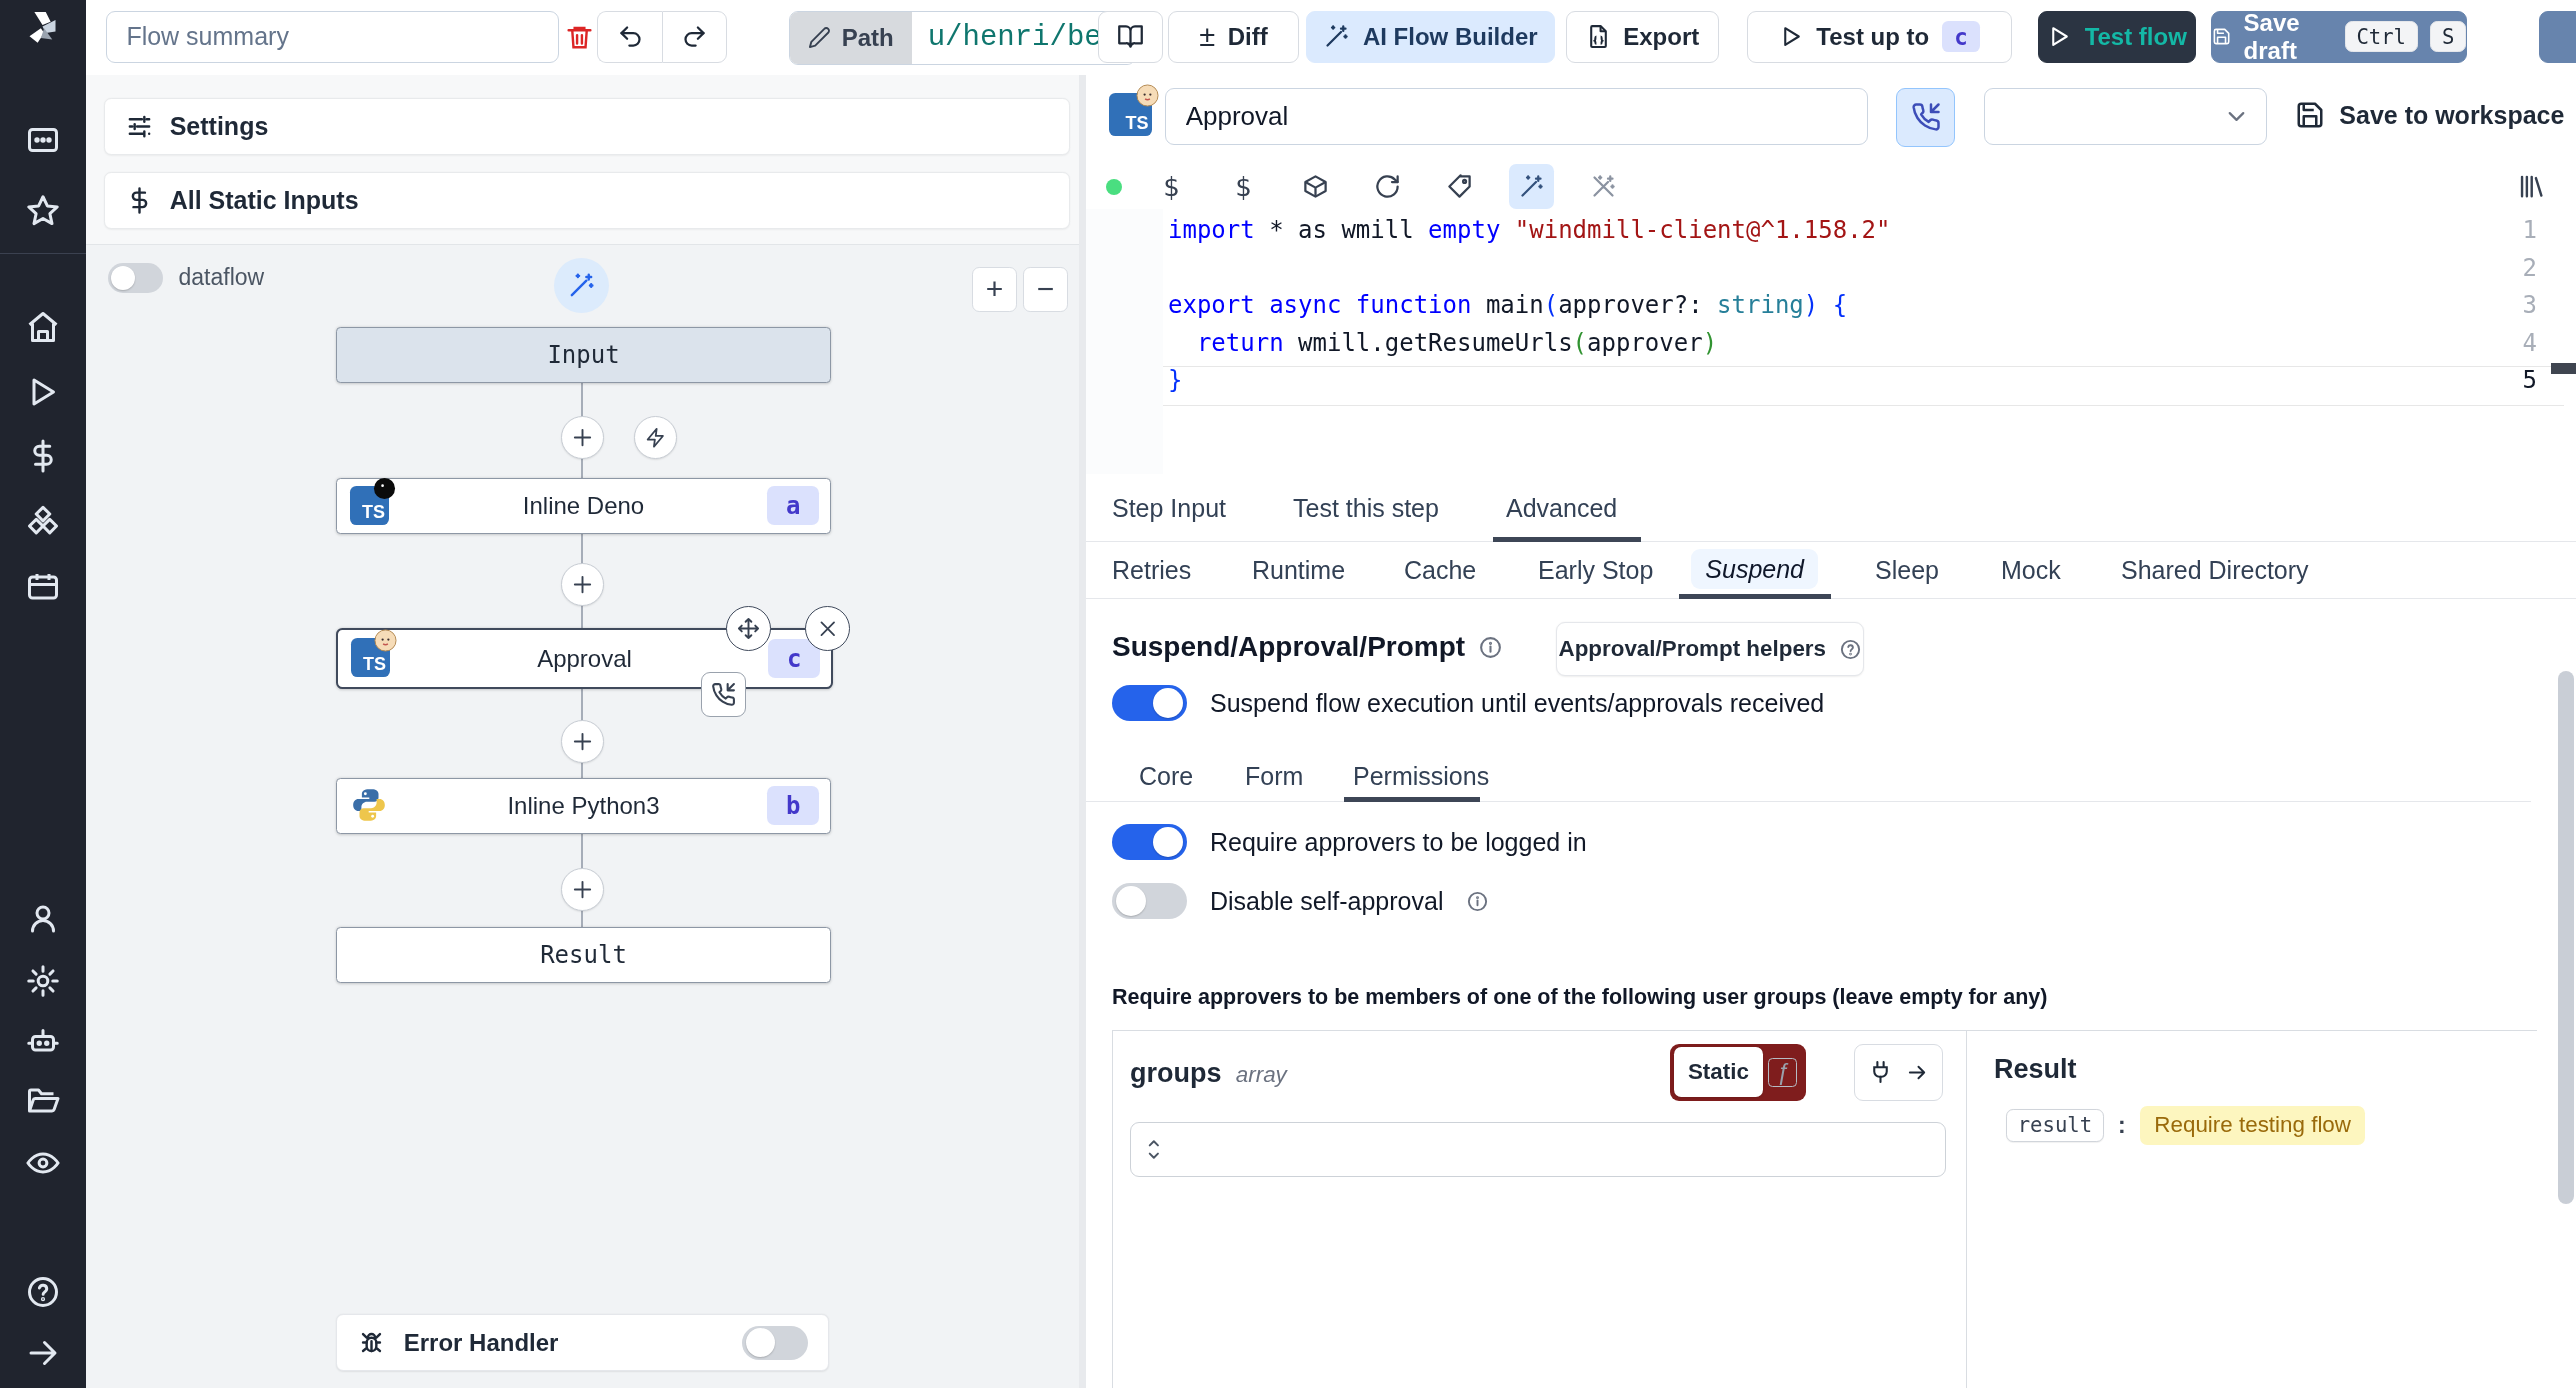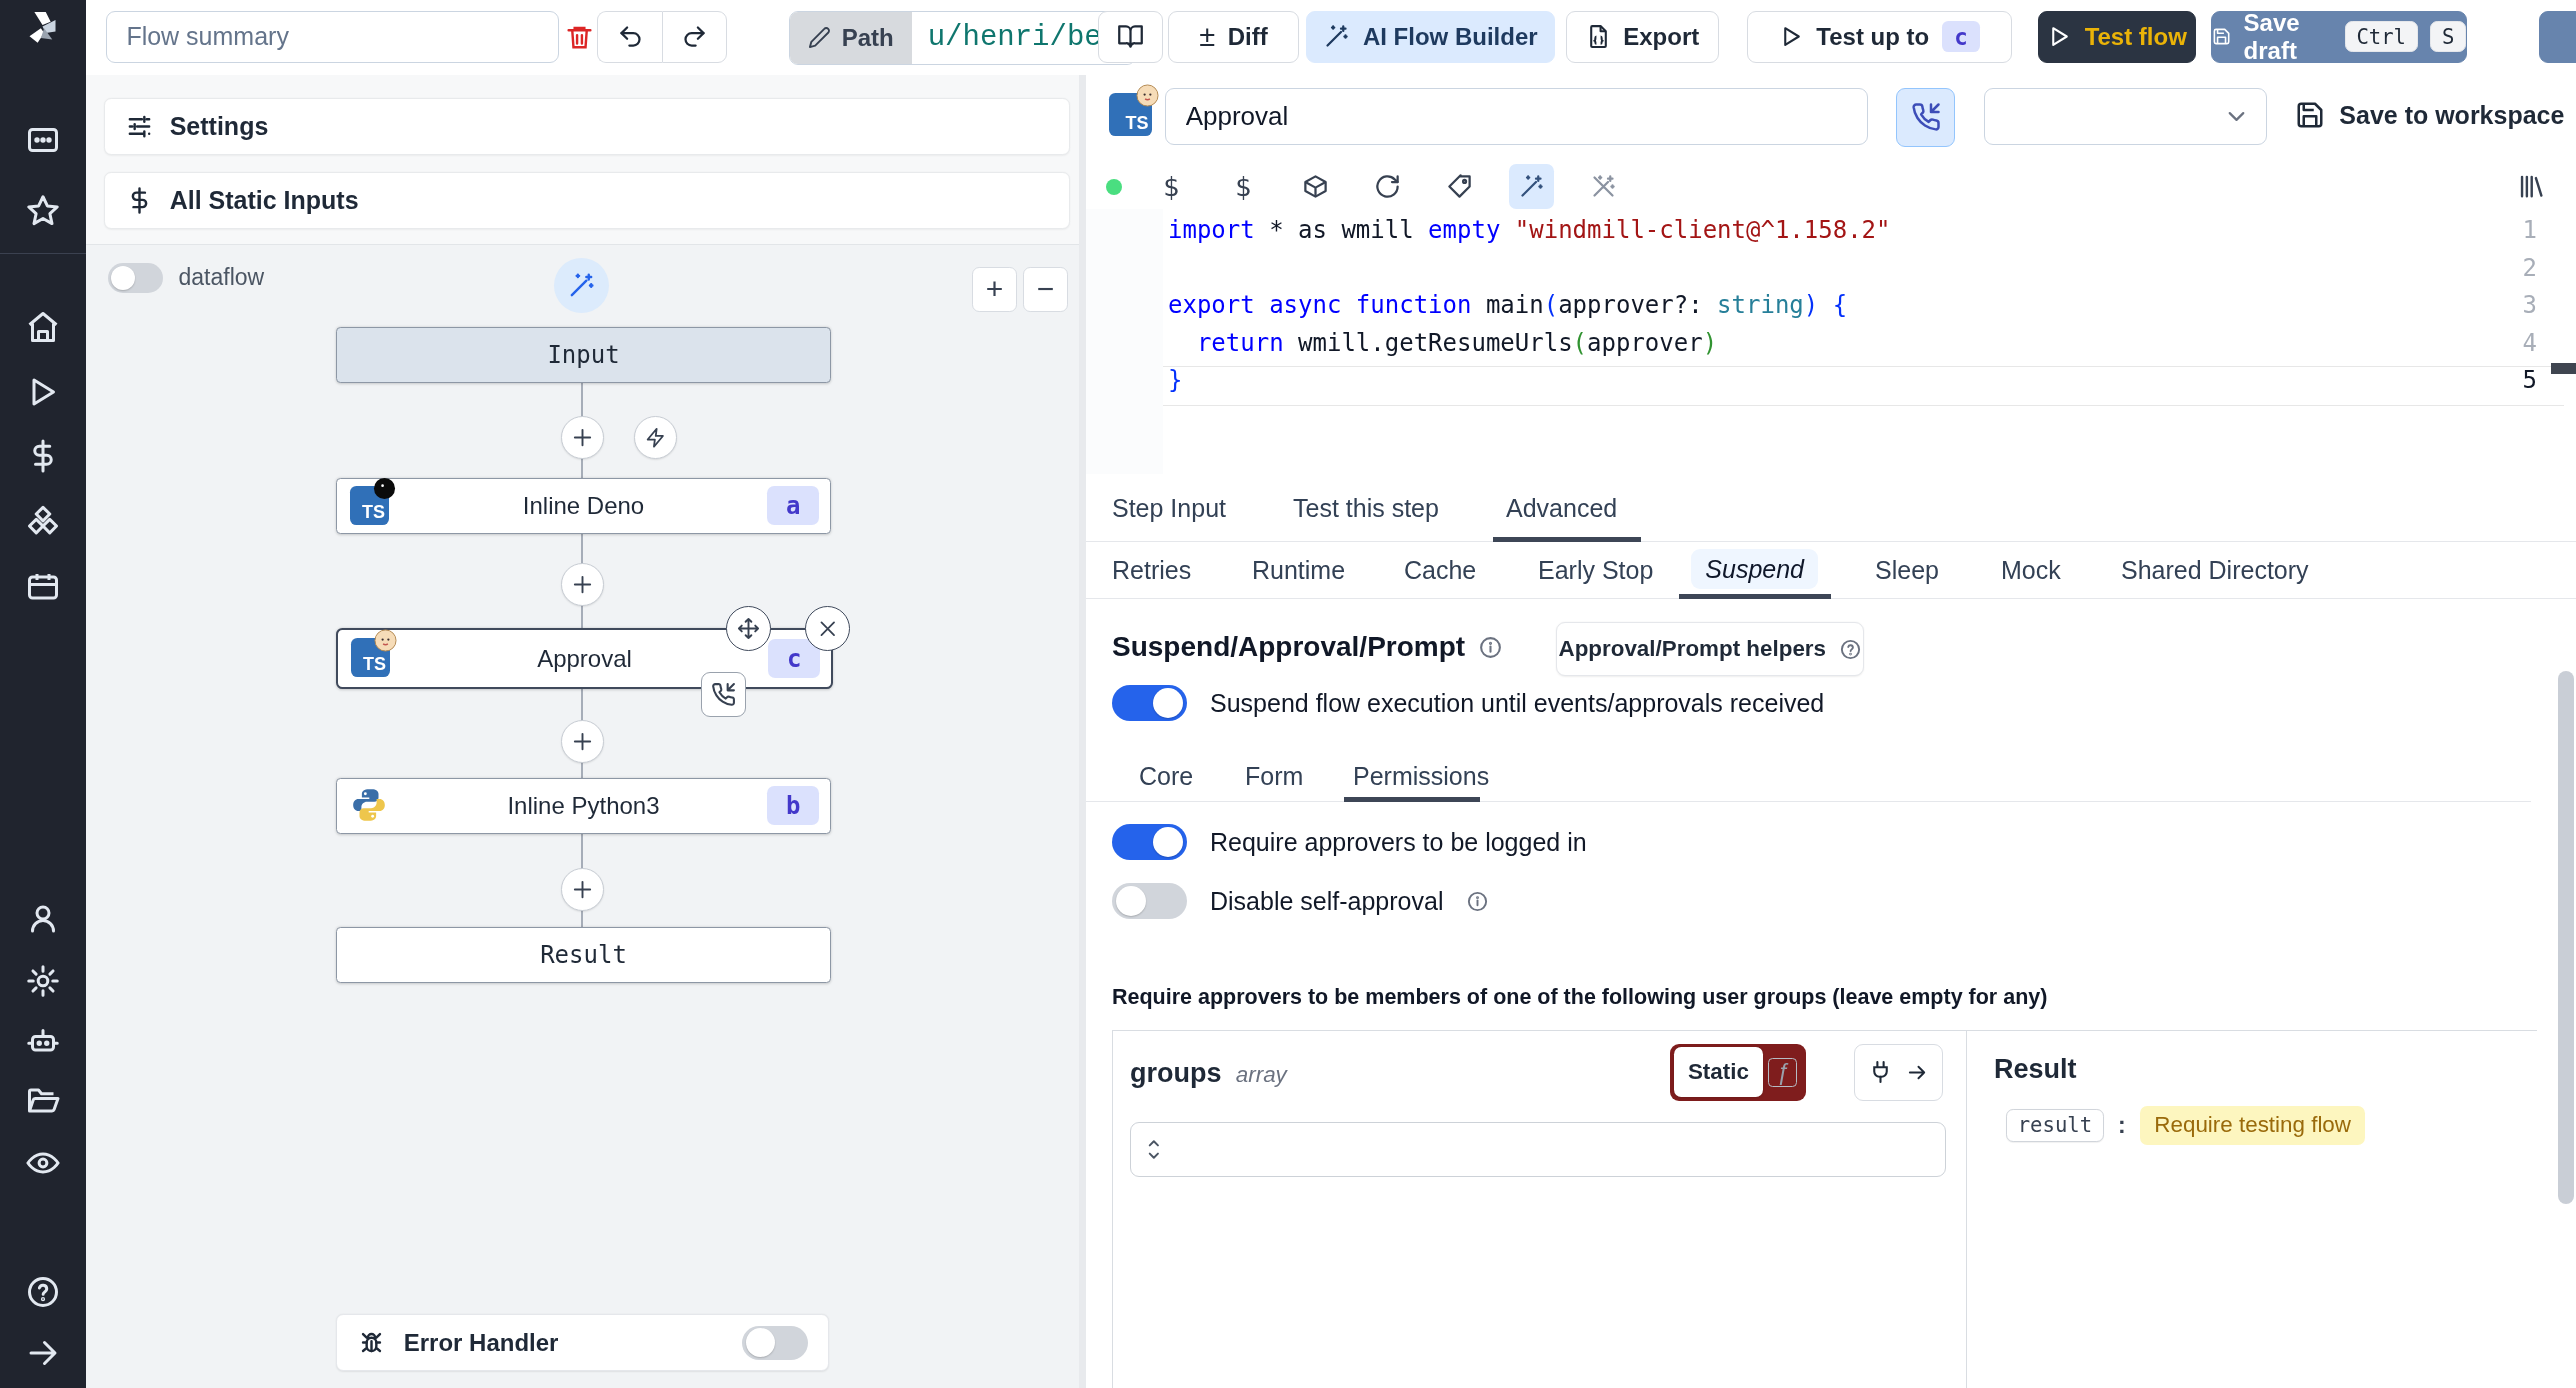--- a/index.html
+++ b/index.html
@@ -11,21 +11,21 @@
   .rail{left:0;top:0;width:86px;height:1388px;background:#20242e;}
   .rail .item{position:absolute;left:23px;width:39px;height:39px;display:flex;align-items:center;justify-content:center;}
   .rail .divider{position:absolute;left:0;width:86px;height:0.9px;background:#3b4150;}
   
   .topbar{left:86px;top:0;width:2490px;height:75px;background:#fff;border-bottom:0.9px solid #e5e7eb;}
   .tb-input{box-sizing:border-box;border:0.9px solid #cbd5e1;border-radius:9px;background:#fff;
     font-size:25px;color:#4c1d95;padding:0 19.7px;outline:none;}
   .tb-input::placeholder{color:#64748b;}
   .btn{box-sizing:border-box;display:flex;align-items:center;justify-content:center;gap:12.5px;
     background:#fff;border:0.9px solid #d8dce2;border-radius:9px;font-size:24px;font-weight:700;color:#1f2937;cursor:pointer;}
-  .btn-dark{background:#2b3442;border-color:#2b3442;color:#eab308;}
+  .btn-dark{background:#2b3442;border-color:#2b3442;color:#14b8a6;}
   .btn-blue{background:#6784ad;border-color:#6784ad;color:#fff;}
   .btn-sky{background:#dbeafe;border-color:#dbeafe;color:#1e3a5f;}
   .kbd{background:#f3f4f6;border:0.9px solid #e5e7eb;border-radius:7.2px;color:#1f2937;
     font-family:"DejaVu Sans Mono",monospace;font-size:20.6px;font-weight:400;padding:2.7px 10.7px;}
   .seg{display:flex;overflow:hidden;border:0.9px solid #cbd5e1;border-radius:9px;}
   .seg .l{display:flex;align-items:center;gap:10.7px;background:#d7dade;padding:12px 18px;font-size:24px;font-weight:700;color:#374151;}
   .seg .r{display:flex;align-items:center;background:#fff;padding:0 16px;
     font-family:Liberation Mono, monospace;font-size:29px;color:#0f766e;}
   
   .flowpanel{left:86px;top:75px;width:993px;height:1313px;background:#f7f8f9;}

